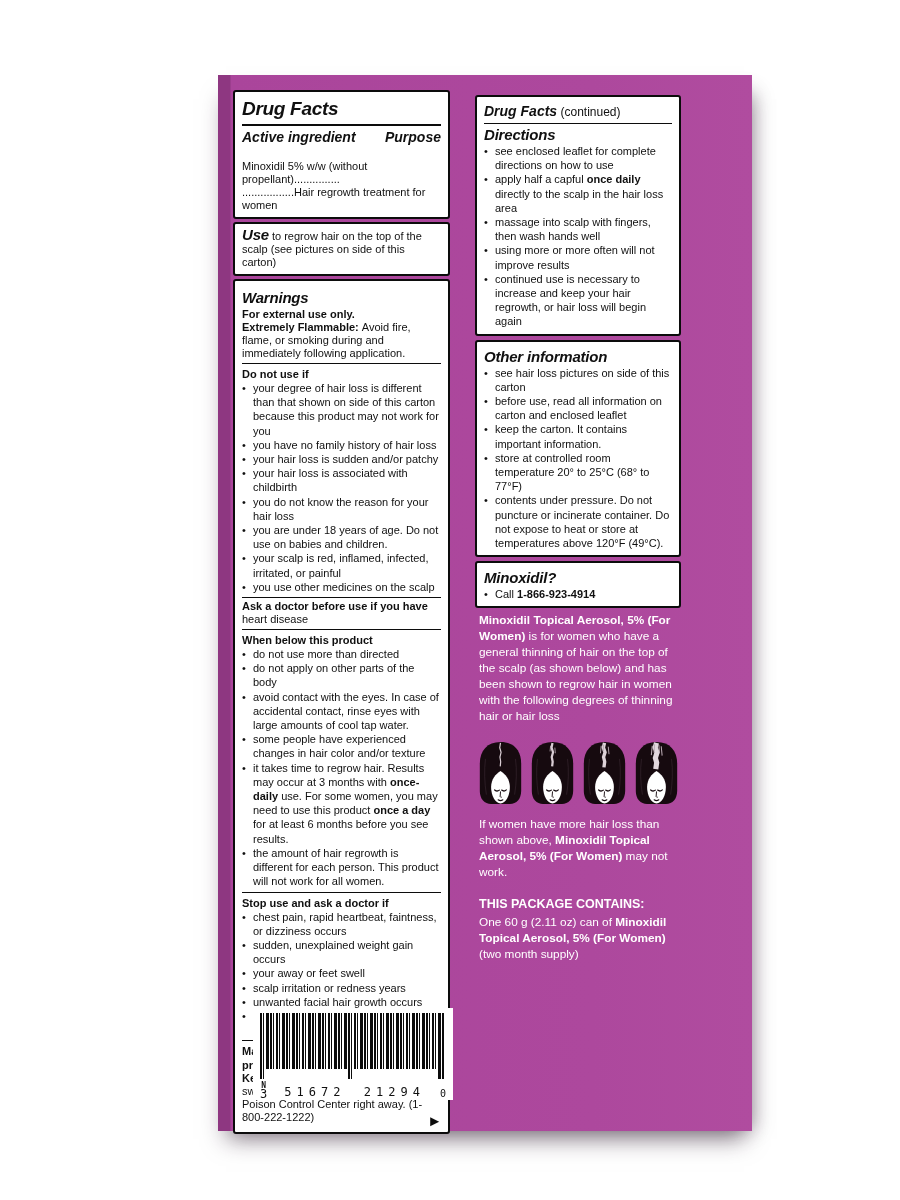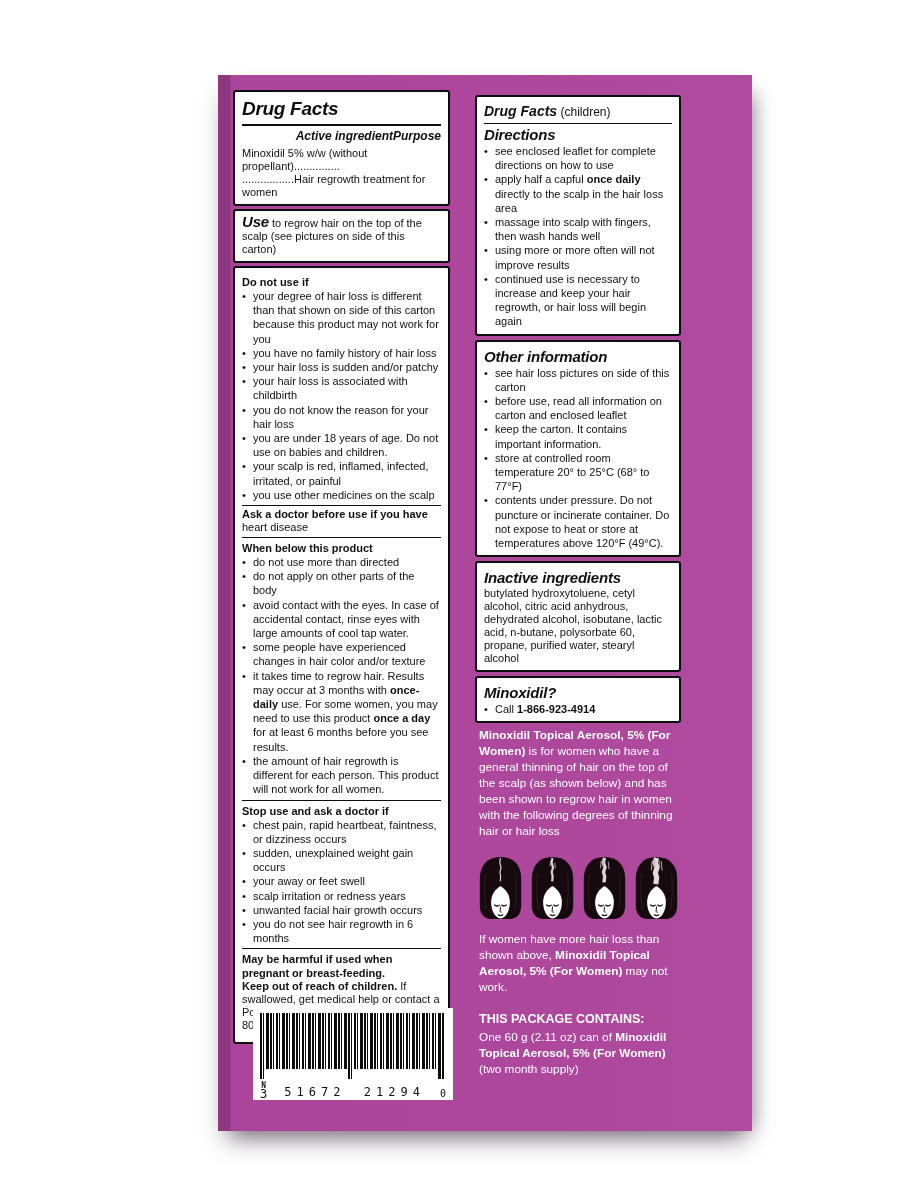--- a/index.html
+++ b/index.html
@@ -17,21 +17,21 @@
   .col-right{position:absolute;left:257px;top:20px;width:206px;}
   .box{background:#fff;border:2.5px solid #0c0c0c;border-radius:3px;padding:4px 7px 5px 7px;box-sizing:border-box;}
   .col-right .box{margin-bottom:4px;}
   .txt{font-size:11px;line-height:13px;}
   .b{font-weight:bold;}
   .h-df{font-size:19px;font-weight:bold;font-style:italic;letter-spacing:-0.3px;padding:2px 0 4px 0;border-bottom:2px solid #0c0c0c;}
   .h-df-cont{font-size:14px;font-weight:bold;font-style:italic;padding:2px 0 4px 0;border-bottom:1.8px solid #0c0c0c;}
   .h-df-cont .reg{font-weight:normal;font-style:normal;font-size:12px;}
   .h2{font-size:15px;font-weight:bold;font-style:italic;letter-spacing:-0.2px;margin:2px 0 1px 0;}
   .h3{font-size:11px;font-weight:bold;margin:1px 0 0 0;line-height:14px;}
-  .ai-row{display:flex;justify-content:flex-end;font-size:12px;font-weight:bold;font-style:italic;margin:3px 0 4px 0;}
+  .ai-row{display:flex;justify-content:space-between;font-size:14px;font-weight:bold;font-style:italic;margin:3px 0 15px 0;}
   ul.blt{list-style:none;margin:0;padding:0;}
   ul.blt li{position:relative;padding-left:11px;font-size:11px;line-height:14.2px;}
   ul.blt li .dot{position:absolute;left:0;top:0;}
   .sec{padding:2px 0 3px 0;}
   .sec + .sec{border-top:1.6px solid #0c0c0c;}
   .warnings-box{position:relative;min-height:778px;}
   .arrow{position:absolute;right:6px;bottom:4px;font-size:15px;line-height:15px;color:#0c0c0c;}
   .purple-txt{color:#ffffff;font-size:11.8px;line-height:16px;margin:0 0 0 4px;}
   .pt-block{margin-bottom:16px;}
   .pt-tm{margin-top:22px;}
@@ -69,20 +69,25 @@
       <div class="txt">.................Hair regrowth treatment for women</div>
     </div>
 
     <div class="box">
       <div class="txt">
         <span class="h2">Use</span><span> to regrow hair on the top of the scalp (see pictures on side of this carton)</span>
       </div>
     </div>
 
     <div class="box warnings-box">
+      <div class="sec">
+        <div class="h2">Warnings</div>
+        <div class="h3">For external use only.</div>
+        <div class="txt"><span class="b">Extremely Flammable: </span><span>Avoid fire, flame, or smoking during and immediately following application.</span></div>
+      </div>
 
       <div class="sec">
         <div class="h3">Do not use if</div>
         <ul class="blt">
             <li><span class="dot">•</span><span>your degree of hair loss is different than that shown on side of this carton because this product may not work for you</span></li>
             <li><span class="dot">•</span><span>you have no family history of hair loss</span></li>
             <li><span class="dot">•</span><span>your hair loss is sudden and/or patchy</span></li>
             <li><span class="dot">•</span><span>your hair loss is associated with childbirth</span></li>
             <li><span class="dot">•</span><span>you do not know the reason for your hair loss</span></li>
             <li><span class="dot">•</span><span>you are under 18 years of age. Do not use on babies and children.</span></li>
@@ -125,21 +130,21 @@
       </div>
 
       <span class="arrow">►</span>
     </div>
   </div>
 
   <div class="col-right">
 
     <div class="box">
       <div class="h-df-cont">
-        <span>Drug Facts</span><span class="reg"> (children)</span>
+        <span>Drug Facts</span><span class="reg"> (continued)</span>
       </div>
       <div class="h2">Directions</div>
       <ul class="blt">
           <li><span class="dot">•</span><span>see enclosed leaflet for complete directions on how to use</span></li>
           <li><span class="dot">•</span><span><span>apply half a capful </span><span class="b">once daily</span><span> directly to the scalp in the hair loss area</span></span></li>
           <li><span class="dot">•</span><span>massage into scalp with fingers, then wash hands well</span></li>
           <li><span class="dot">•</span><span>using more or more often will not improve results</span></li>
           <li><span class="dot">•</span><span>continued use is necessary to increase and keep your hair regrowth, or hair loss will begin again</span></li>
         </ul>
     </div>
@@ -148,24 +153,20 @@
       <div class="h2">Other information</div>
       <ul class="blt">
           <li><span class="dot">•</span><span>see hair loss pictures on side of this carton</span></li>
           <li><span class="dot">•</span><span>before use, read all information on carton and enclosed leaflet</span></li>
           <li><span class="dot">•</span><span>keep the carton. It contains important information.</span></li>
           <li><span class="dot">•</span><span>store at controlled room temperature 20° to 25°C (68° to 77°F)</span></li>
           <li><span class="dot">•</span><span>contents under pressure. Do not puncture or incinerate container. Do not expose to heat or store at temperatures above 120°F (49°C).</span></li>
         </ul>
     </div>
 
-    <div class="box">
-      <div class="h2">Inactive ingredients</div>
-      <div class="txt">butylated hydroxytoluene, cetyl alcohol, citric acid anhydrous, dehydrated alcohol, isobutane, lactic acid, n-butane, polysorbate 60, propane, purified water, stearyl alcohol</div>
-    </div>
 
     <div class="box">
       <div class="h2">Minoxidil?</div>
       <ul class="blt">
           <li><span class="dot">•</span><span><span>Call </span><span class="b">1-866-923-4914</span></span></li>
         </ul>
     </div>
 
 
     <div class="purple-txt pt-block"><span class="b">Minoxidil Topical Aerosol, 5% (For Women)</span><span> is for women who have a general thinning of hair on the top of the scalp (as shown below) and has been shown to regrow hair in women with the following degrees of thinning hair or hair loss</span></div>

